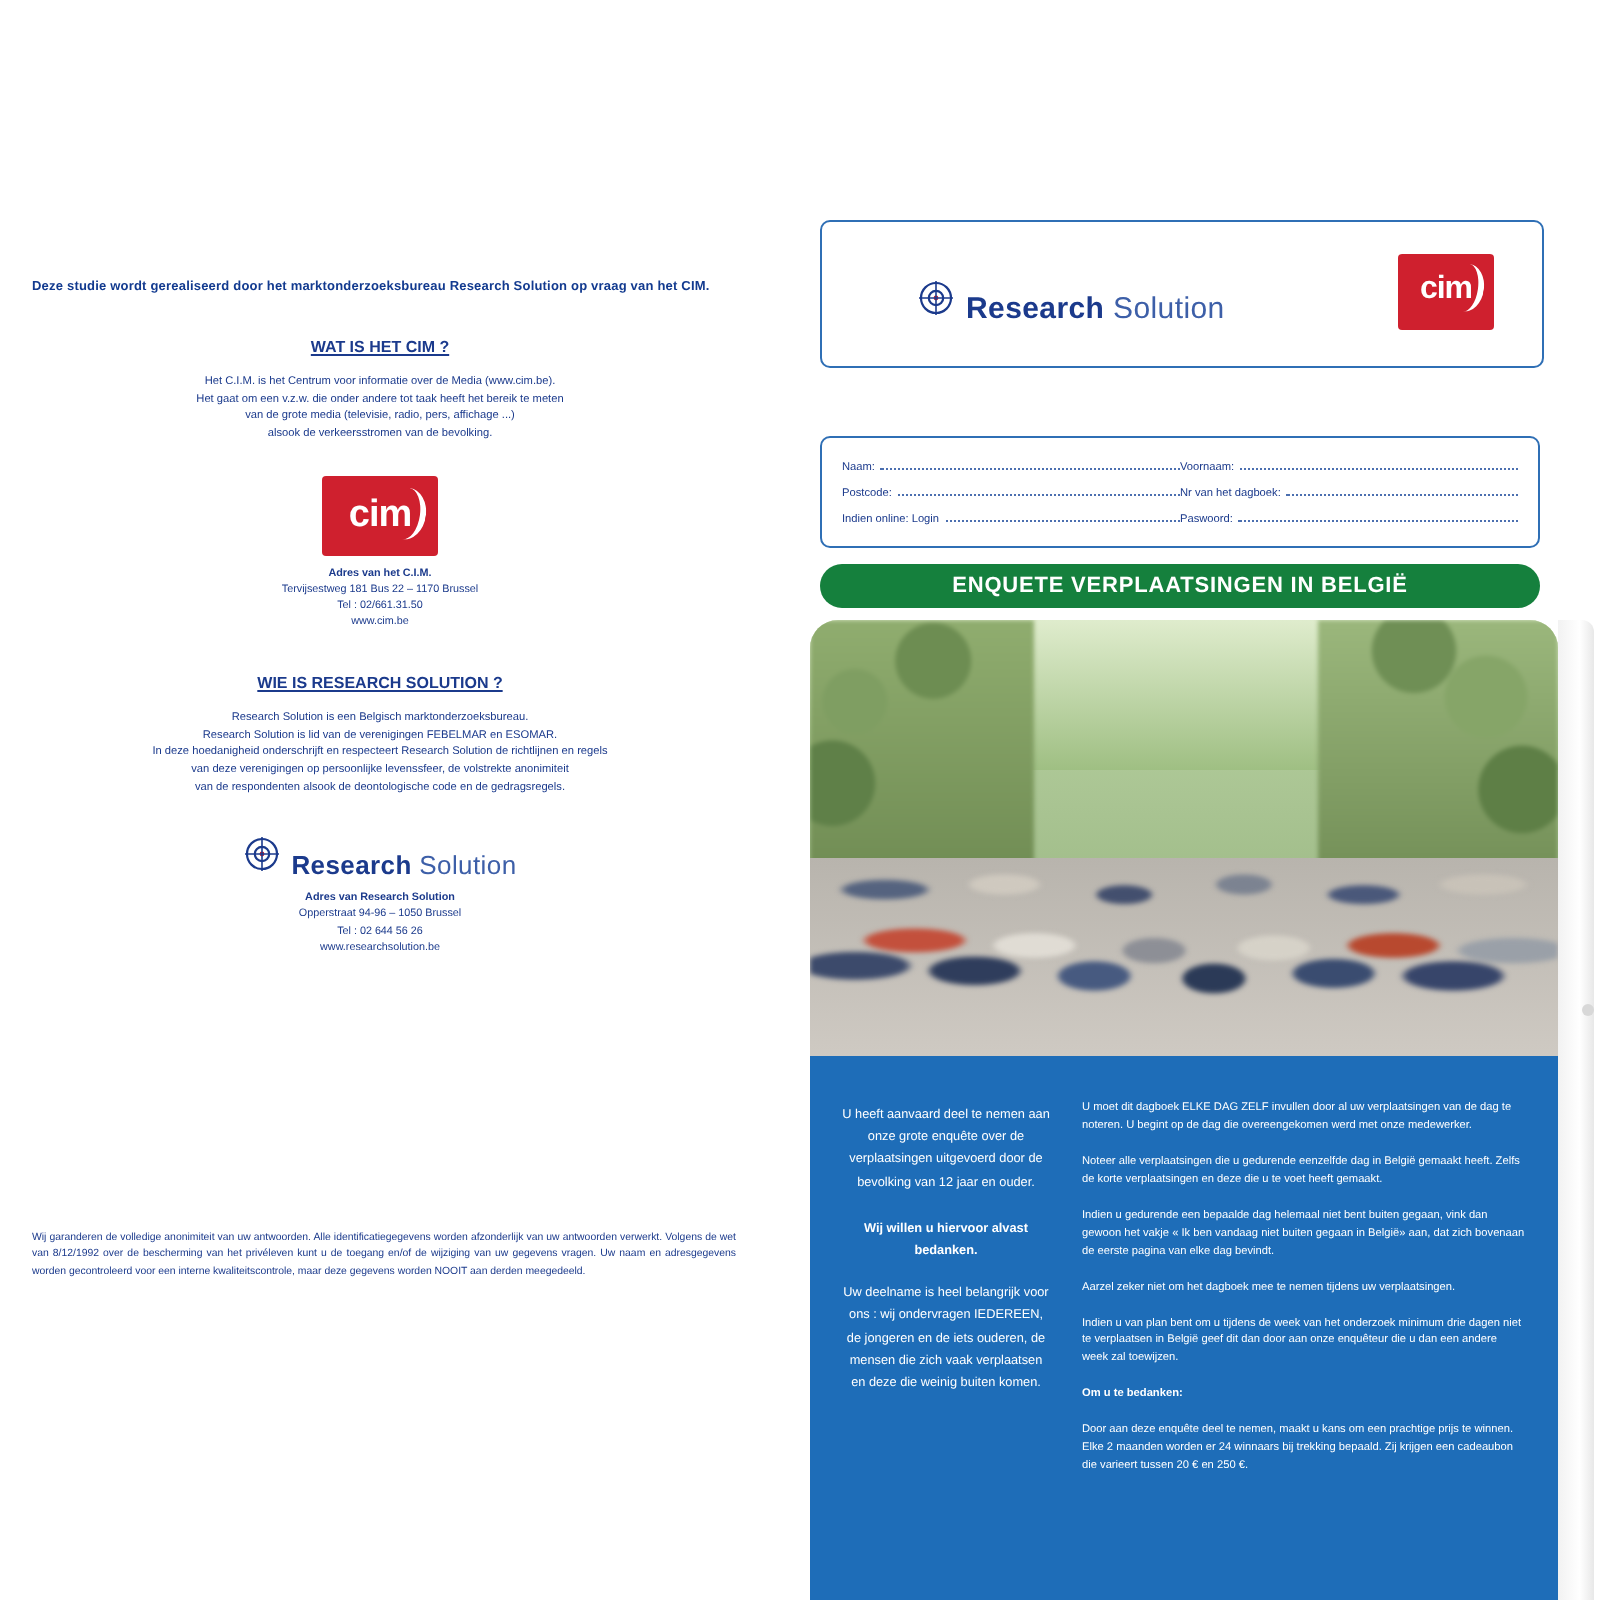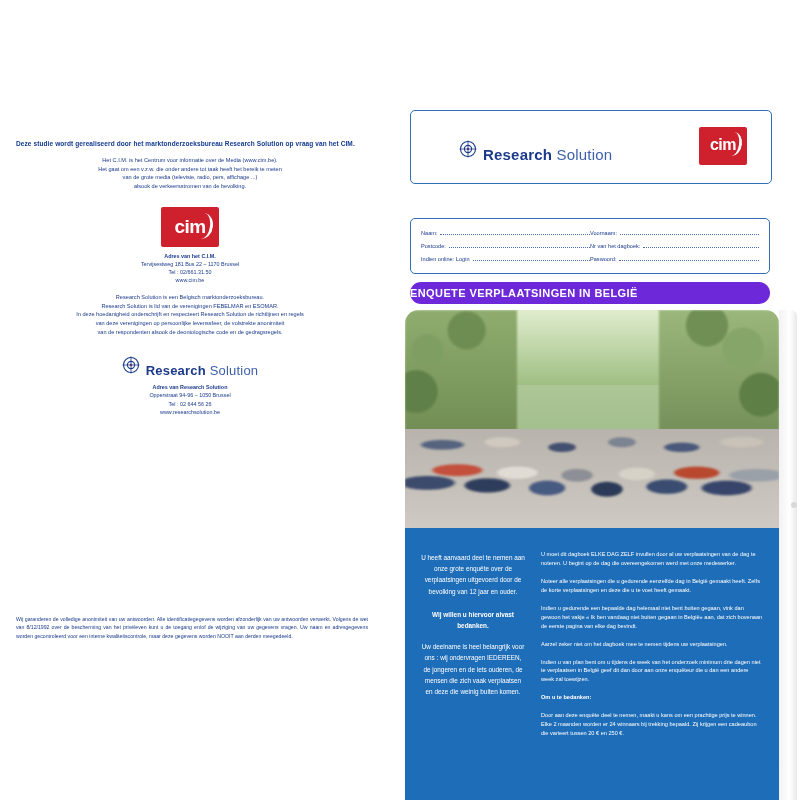--- a/index.html
+++ b/index.html
@@ -185,25 +185,25 @@
     flex: 1;
     border-bottom: 1px dotted #4b6fb0;
     height: 7px;
   }
 
   
   .title-banner {
     position: absolute;
     left: 5px; top: 172px;
     width: 360px; height: 22px;
-    background: #6d28d9;
+    background: #15803d;
     border-radius: 11px;
     display: flex;
     align-items: center;
-    justify-content: flex-start;
+    justify-content: center;
   }
   .title-banner span {
     color: #ffffff;
     font-size: 11px;
     font-weight: bold;
     letter-spacing: 0.4px;
   }
 
   
   .photo {
@@ -316,37 +316,39 @@
     background: #d8d8d8;
   }
 </style>
 </head>
 <body>
 
 <div class="left-panel">
 
   <div class="intro-line">Deze studie wordt gerealiseerd door het marktonderzoeksbureau Research Solution op vraag van het CIM.</div>
 
+  <div class="sect-title">WAT IS HET CIM ?</div>
   <div class="body-text" style="white-space: pre-line;">Het C.I.M. is het Centrum voor informatie over de Media (www.cim.be).
 Het gaat om een v.z.w. die onder andere tot taak heeft het bereik te meten
 van de grote media (televisie, radio, pers, affichage ...)
 alsook de verkeersstromen van de bevolking.</div>
 
   <div class="cim-logo-lg">
     <div class="cim-text">cim</div>
     <div class="cim-swoosh"></div>
   </div>
 
   <div class="addr-block">
     <div class="addr-head">Adres van het C.I.M.</div>
     <div style="white-space: pre-line;">Tervijsestweg 181 Bus 22 – 1170 Brussel
 Tel : 02/661.31.50
 www.cim.be</div>
   </div>
 
+  <div class="sect-title">WIE IS RESEARCH SOLUTION ?</div>
   <div class="body-text wide" style="white-space: pre-line;">Research Solution is een Belgisch marktonderzoeksbureau.
 Research Solution is lid van de verenigingen  FEBELMAR en ESOMAR.
 In deze hoedanigheid onderschrijft en respecteert Research Solution de richtlijnen en regels
 van deze verenigingen op persoonlijke levenssfeer, de volstrekte anonimiteit
 van de respondenten alsook de deontologische code en de gedragsregels.</div>
 
   <div class="rs-logo">
     <span class="rs-mark">
       <svg width="18" height="18" viewBox="0 0 18 18">
         <circle cx="9" cy="9" r="7.5" fill="none" stroke="#1b3a8c" stroke-width="1.1"></circle>

